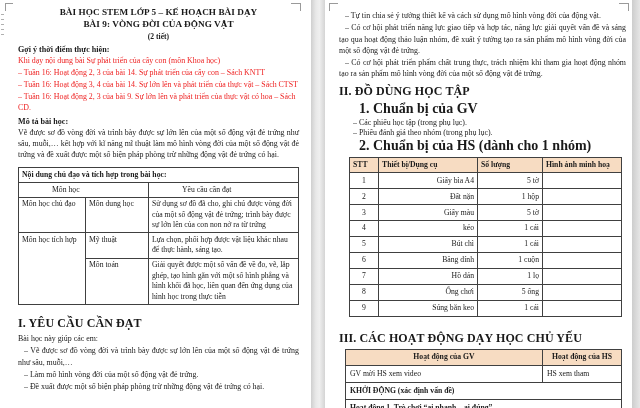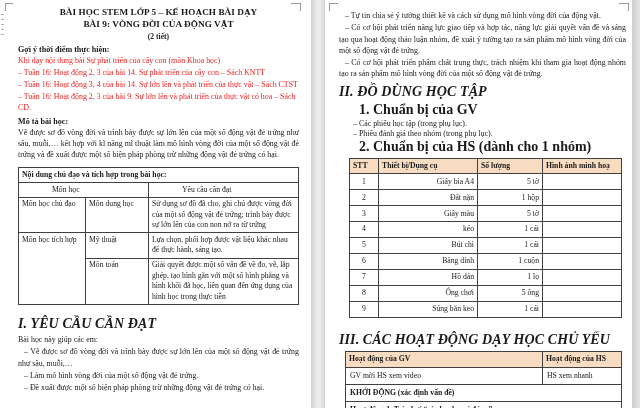--- a/index.html
+++ b/index.html
@@ -80,25 +80,24 @@
     font-weight: bold;
     text-align: center;
     margin: 2px 0 4px 0;
   }
   .sec-head {
     font-size: 8.1px;
     font-weight: bold;
     margin: 3px 0 1px 0;
   }
   .sec-head-lg {
-    font-size: 14px;
+    font-size: 12px;
     font-weight: bold;
     margin: 4px 0 2px 0;
     letter-spacing: 0.1px;
-    font-style: italic;
   }
   p.para {
     font-size: 7.9px;
     line-height: 11.3px;
     margin: 0 0 1px 0;
     text-align: justify;
   }
   p.red {
     color: #ee2222;
     font-size: 7.9px;
@@ -163,21 +162,21 @@
   .tbl-supply td { padding: 2.2px 3px; text-align: right; }
   .tbl-supply td.num { text-align: center; width: 22px; }
   .tbl-supply td.name { width: 92px; }
   .tbl-supply td.qty { width: 58px; }
   .tbl-supply td.img { }
 
   .tbl-act { margin-top: 3px; }
   .tbl-act th {
     background: #f7dcc2;
     font-weight: bold;
-    text-align: left;
+    text-align: center;
     padding: 2.4px 3px;
   }
   .tbl-act td { padding: 2.6px 4px; }
   .tbl-act td.gv { width: 188px; }
   .tbl-act td.b { font-weight: bold; }
 </style>
 </head>
 <body>
 
 <div class="viewport">
@@ -338,21 +337,21 @@
 
     <div style="padding-left:6px;padding-right:4px;">
     <table class="tbl-act">
       <tbody>
             <tr>
         <th>Hoạt động của GV</th>
         <th>Hoạt động của HS</th>
       </tr>
       <tr>
         <td class="gv">GV mời HS xem video</td>
-        <td>HS xem nhanh</td>
+        <td>HS xem tham</td>
       </tr>
       <tr>
         <td class="b" colspan="2">KHỞI ĐỘNG (xác định vấn đề)</td>
       </tr>
       <tr>
         <td class="b" colspan="2">Hoạt động 1. Trò chơi “ai nhanh – ai đúng”</td>
       </tr>
     </tbody>
         </table>
     </div>

